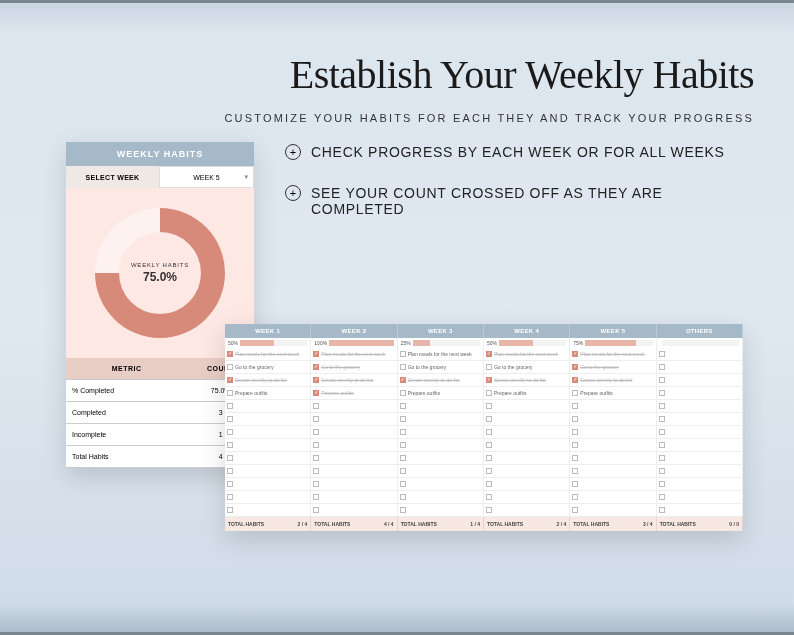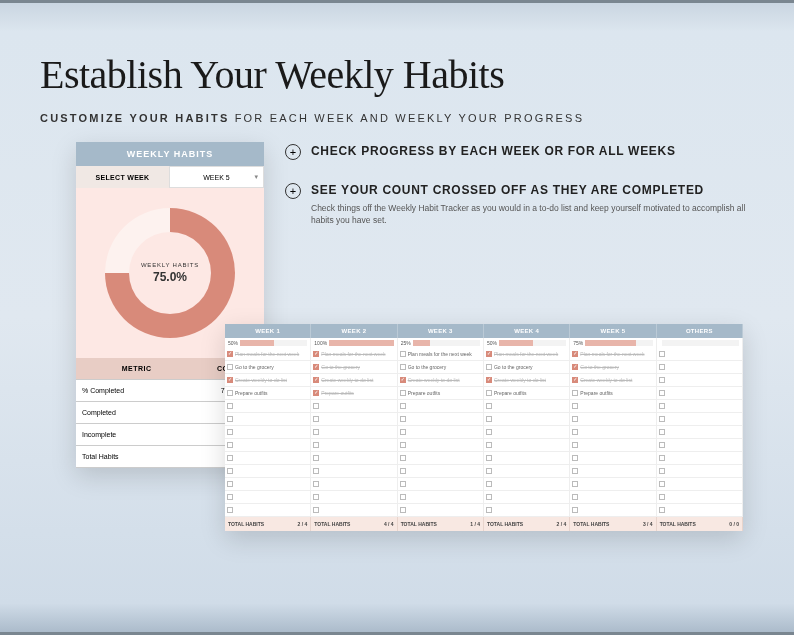--- a/index.html
+++ b/index.html
@@ -1,44 +1,44 @@
 <!DOCTYPE html>
 <html><head>
 <meta charset="utf-8">
 <style>
 *{margin:0;padding:0;box-sizing:border-box}
 body{width:794px;height:635px;background:linear-gradient(180deg,#c8d4e0 0%,#dce6ef 5%,#e0e8f0 50%,#d0dce8 95%,#a8b8c8 100%);font-family:Arial,sans-serif;position:relative;overflow:hidden;border-top:3px solid #7a8690;border-bottom:3px solid #7a8690}
-.hero{text-align:left;padding:48px 40px 10px}
+.hero{text-align:right;padding:48px 40px 10px}
 .title{font-family:Georgia,'Times New Roman',serif;font-size:40px;font-weight:400;color:#1a1a1a;letter-spacing:-0.5px;margin-bottom:14px}
 .subtitle{font-size:11px;letter-spacing:2.2px;color:#333}
-.subtitle .bold{font-weight:700}
+.subtitle .bold{font-weight:400}
 .content{position:relative;padding:16px 50px 0}
 .card{position:absolute;background:#fff;box-shadow:0 8px 24px rgba(0,0,0,0.15);font-size:8px}
-.panel{left:76px;top:8px;width:188px;z-index:2}
+.panel{left:66px;top:8px;width:188px;z-index:2}
 .panel-head{background:#a5b9c9;color:#fff;text-align:center;padding:7px;font-size:9px;font-weight:600;letter-spacing:1px}
 .sel-row{display:flex;height:22px;background:#fff;font-size:7px}
 .sel-l{flex:1;background:#f0e8e4;display:flex;align-items:center;justify-content:center;font-weight:600;letter-spacing:0.3px}
 .sel-r{flex:1;display:flex;align-items:center;justify-content:center;position:relative;border:1px solid #ddd}
 .sel-r::after{content:"▾";position:absolute;right:5px;font-size:7px;color:#888}
 .donut-wrap{background:#fde8e4;padding:20px;display:flex;align-items:center;justify-content:center;position:relative}
 .donut{width:130px;height:130px;border-radius:50%;background:conic-gradient(#d88a7a 0deg 270deg,#fdf2ef 270deg 360deg);display:flex;align-items:center;justify-content:center}
 .donut-inner{width:82px;height:82px;border-radius:50%;background:#fde8e4;display:flex;flex-direction:column;align-items:center;justify-content:center}
 .donut-lbl{font-size:6px;letter-spacing:0.8px;color:#333;margin-bottom:2px}
 .donut-pct{font-size:12px;font-weight:600;color:#333}
 .metrics{width:100%}
 .mrow{display:flex;height:22px;font-size:7px;border-bottom:1px solid #ccc}
 .mrow.h{background:#e8cdc5;font-weight:600}
 .mc1{flex:2;padding:0 6px;display:flex;align-items:center}
 .mc2{flex:1;padding:0 6px;display:flex;align-items:center;justify-content:center}
 .mrow.h .mc1,.mrow.h .mc2{justify-content:center;letter-spacing:0.5px}
 .features{position:absolute;left:285px;top:10px;right:40px}
 .feat{display:flex;margin-bottom:20px}
 .ficon{width:16px;height:16px;border-radius:50%;border:1px solid #333;display:flex;align-items:center;justify-content:center;font-size:11px;margin-right:10px;flex-shrink:0}
 .ftxt{flex:1}
-.ftitle{font-size:12px;font-weight:700;letter-spacing:0.7px;margin-bottom:5px;color:#222}
+.ftitle{font-size:14px;font-weight:400;letter-spacing:0.7px;margin-bottom:5px;color:#222}
 .fdesc{font-size:8.5px;color:#555;line-height:1.45}
 .table{left:225px;top:190px;width:518px;z-index:3}
 .thead{display:flex;background:#a5b9c9}
 .th{flex:1;color:#fff;font-size:6px;font-weight:600;text-align:center;padding:4px 2px;letter-spacing:0.3px;border-right:1px solid rgba(255,255,255,0.25)}
 .prog{display:flex}
 .pcell{flex:1;display:flex;align-items:center;padding:2px 3px;border-right:1px solid #eee;font-size:5px;color:#555}
 .pbar{flex:1;height:6px;background:#f3f3f3;margin-left:2px;position:relative}
 .pbar .fill{height:100%;background:#e8b5aa}
 .trow{display:flex;height:13px}
 .tc{flex:1;display:flex;align-items:center;border-right:1px solid #eee;border-bottom:1px solid #eee;padding:0 2px;font-size:5px;color:#666}
@@ -48,21 +48,21 @@
 .tc.done{color:#bbb;text-decoration:line-through}
 .tfoot{display:flex;background:#f8e8e2}
 .tf{flex:1;display:flex;align-items:center;justify-content:space-between;padding:4px 3px;font-size:5px;font-weight:600;border-right:1px solid #e8d4cc;color:#444}
 </style>
 </head>
 <body>
 
 <div class="hero">
   <h1 class="title">Establish Your Weekly Habits</h1>
   <p class="subtitle">
-    <span class="bold">CUSTOMIZE YOUR HABITS</span><span> FOR EACH WEEK AND WEEKLY YOUR PROGRESS</span>
+    <span class="bold">CUSTOMIZE YOUR HABITS</span><span> FOR EACH THEY AND TRACK YOUR PROGRESS</span>
   </p>
 </div>
 
 <div class="content">
 
   <div class="card panel">
     <div class="panel-head">WEEKLY HABITS</div>
     <div class="sel-row">
       <div class="sel-l">SELECT WEEK</div>
       <div class="sel-r">
@@ -108,21 +108,20 @@
         <div class="feat">
       <div class="ficon">+</div>
       <div class="ftxt">
         <div class="ftitle">CHECK PROGRESS BY EACH WEEK OR FOR ALL WEEKS</div>
       </div>
     </div>
         <div class="feat">
       <div class="ficon">+</div>
       <div class="ftxt">
         <div class="ftitle">SEE YOUR COUNT CROSSED OFF AS THEY ARE COMPLETED</div>
-        <div class="fdesc">Check things off the Weekly Habit Tracker as you would in a to-do list and keep yourself motivated to accomplish all habits you have set.</div>
       </div>
     </div>
       </div>
   </div>
 
   <div class="card table">
     <div class="thead" id="thead">
         <div class="th">WEEK 1</div>
         <div class="th">WEEK 2</div>
         <div class="th">WEEK 3</div>

